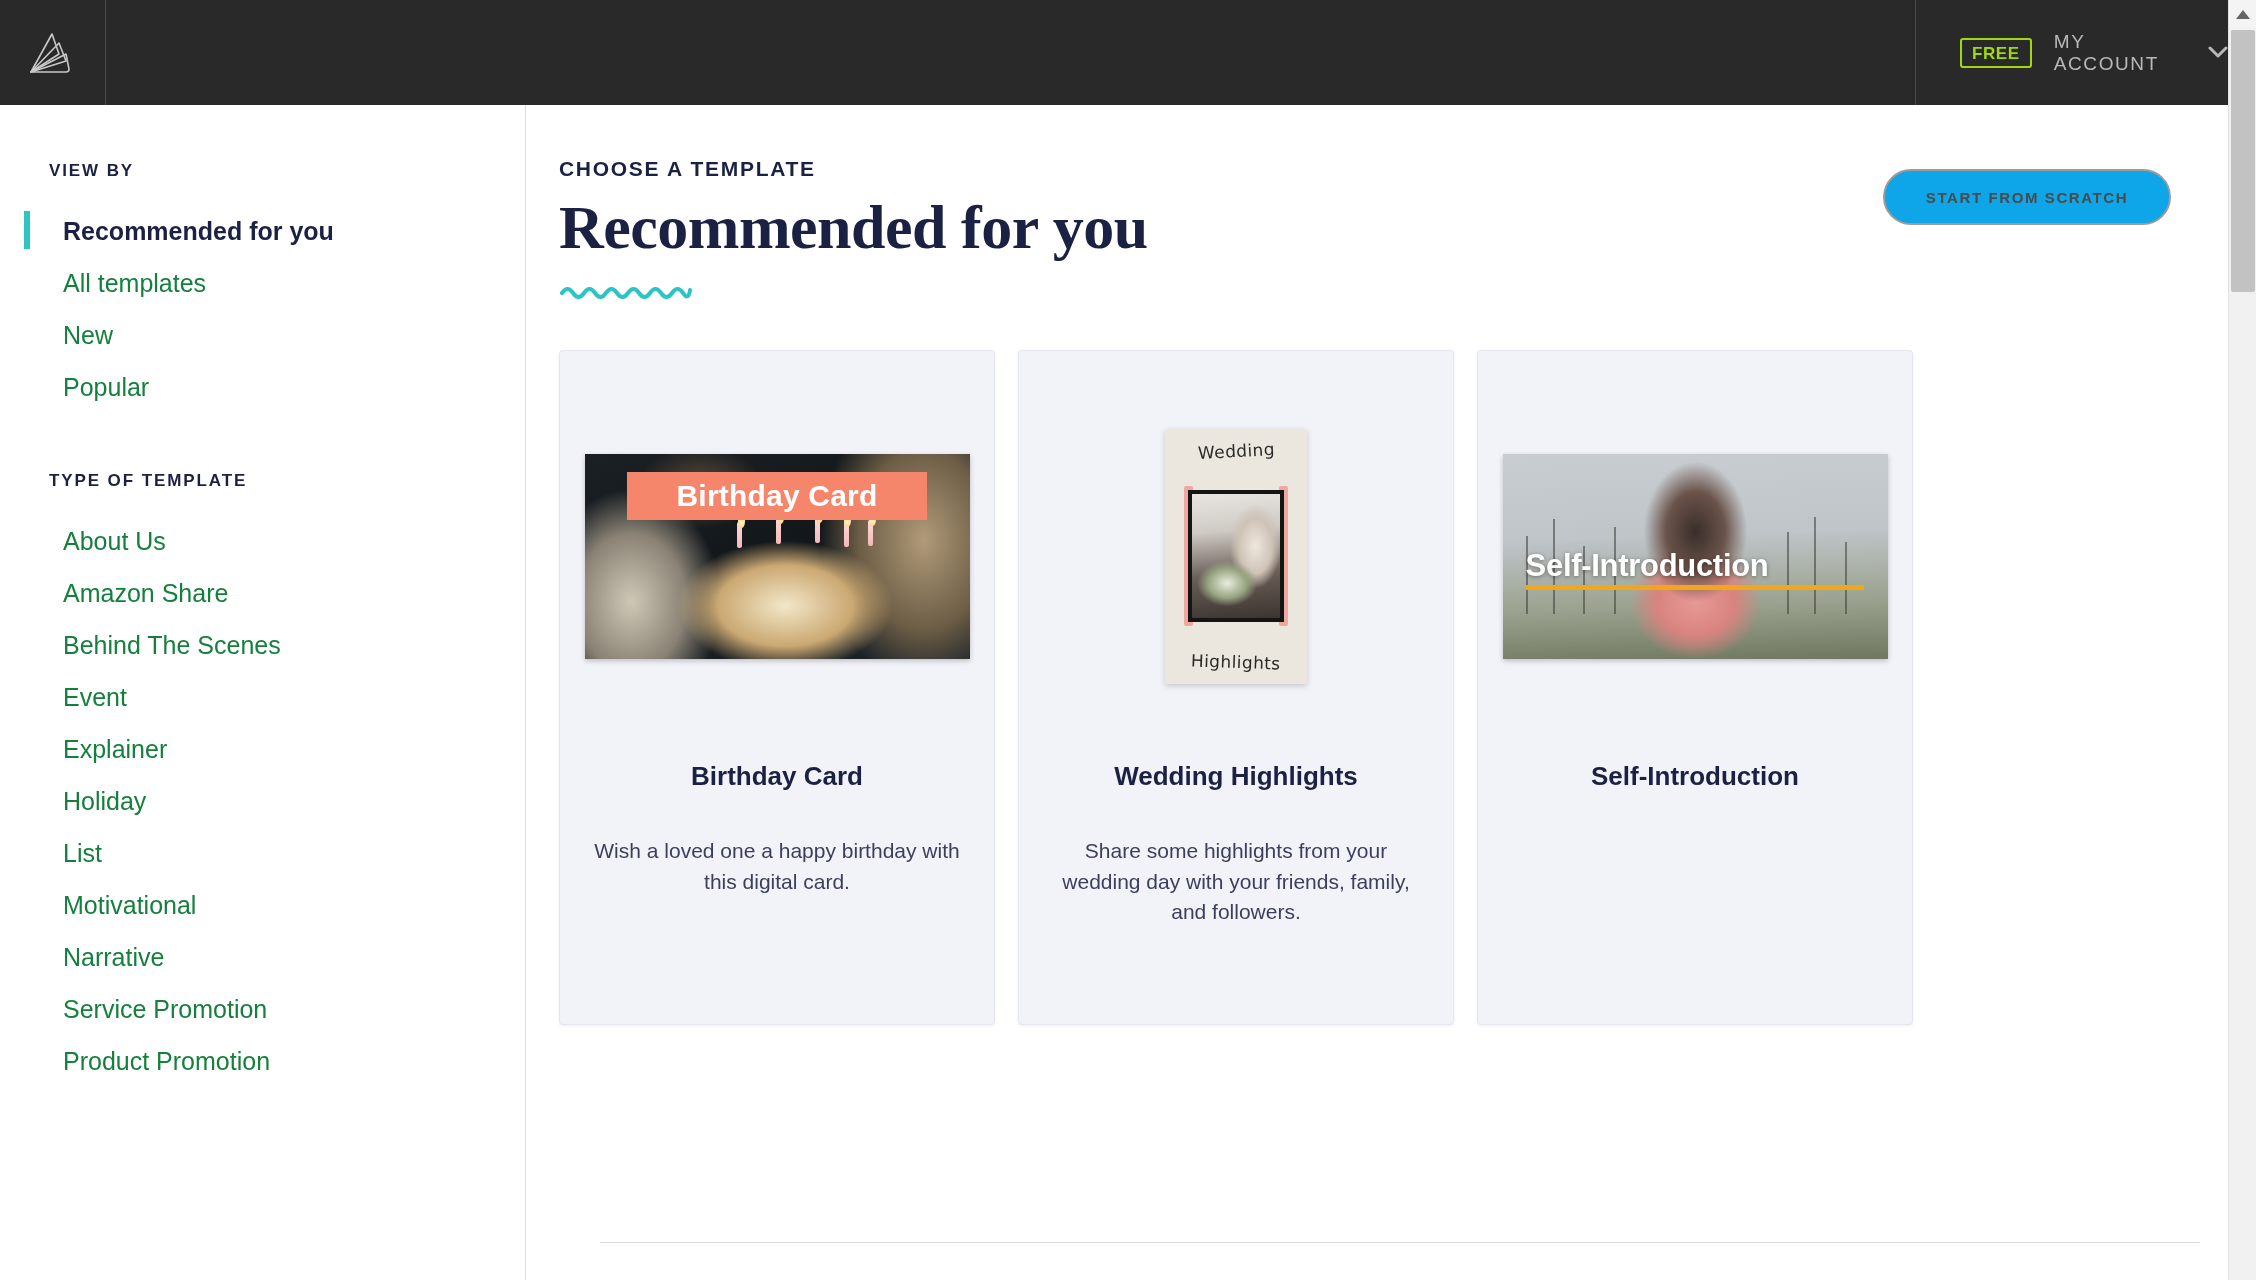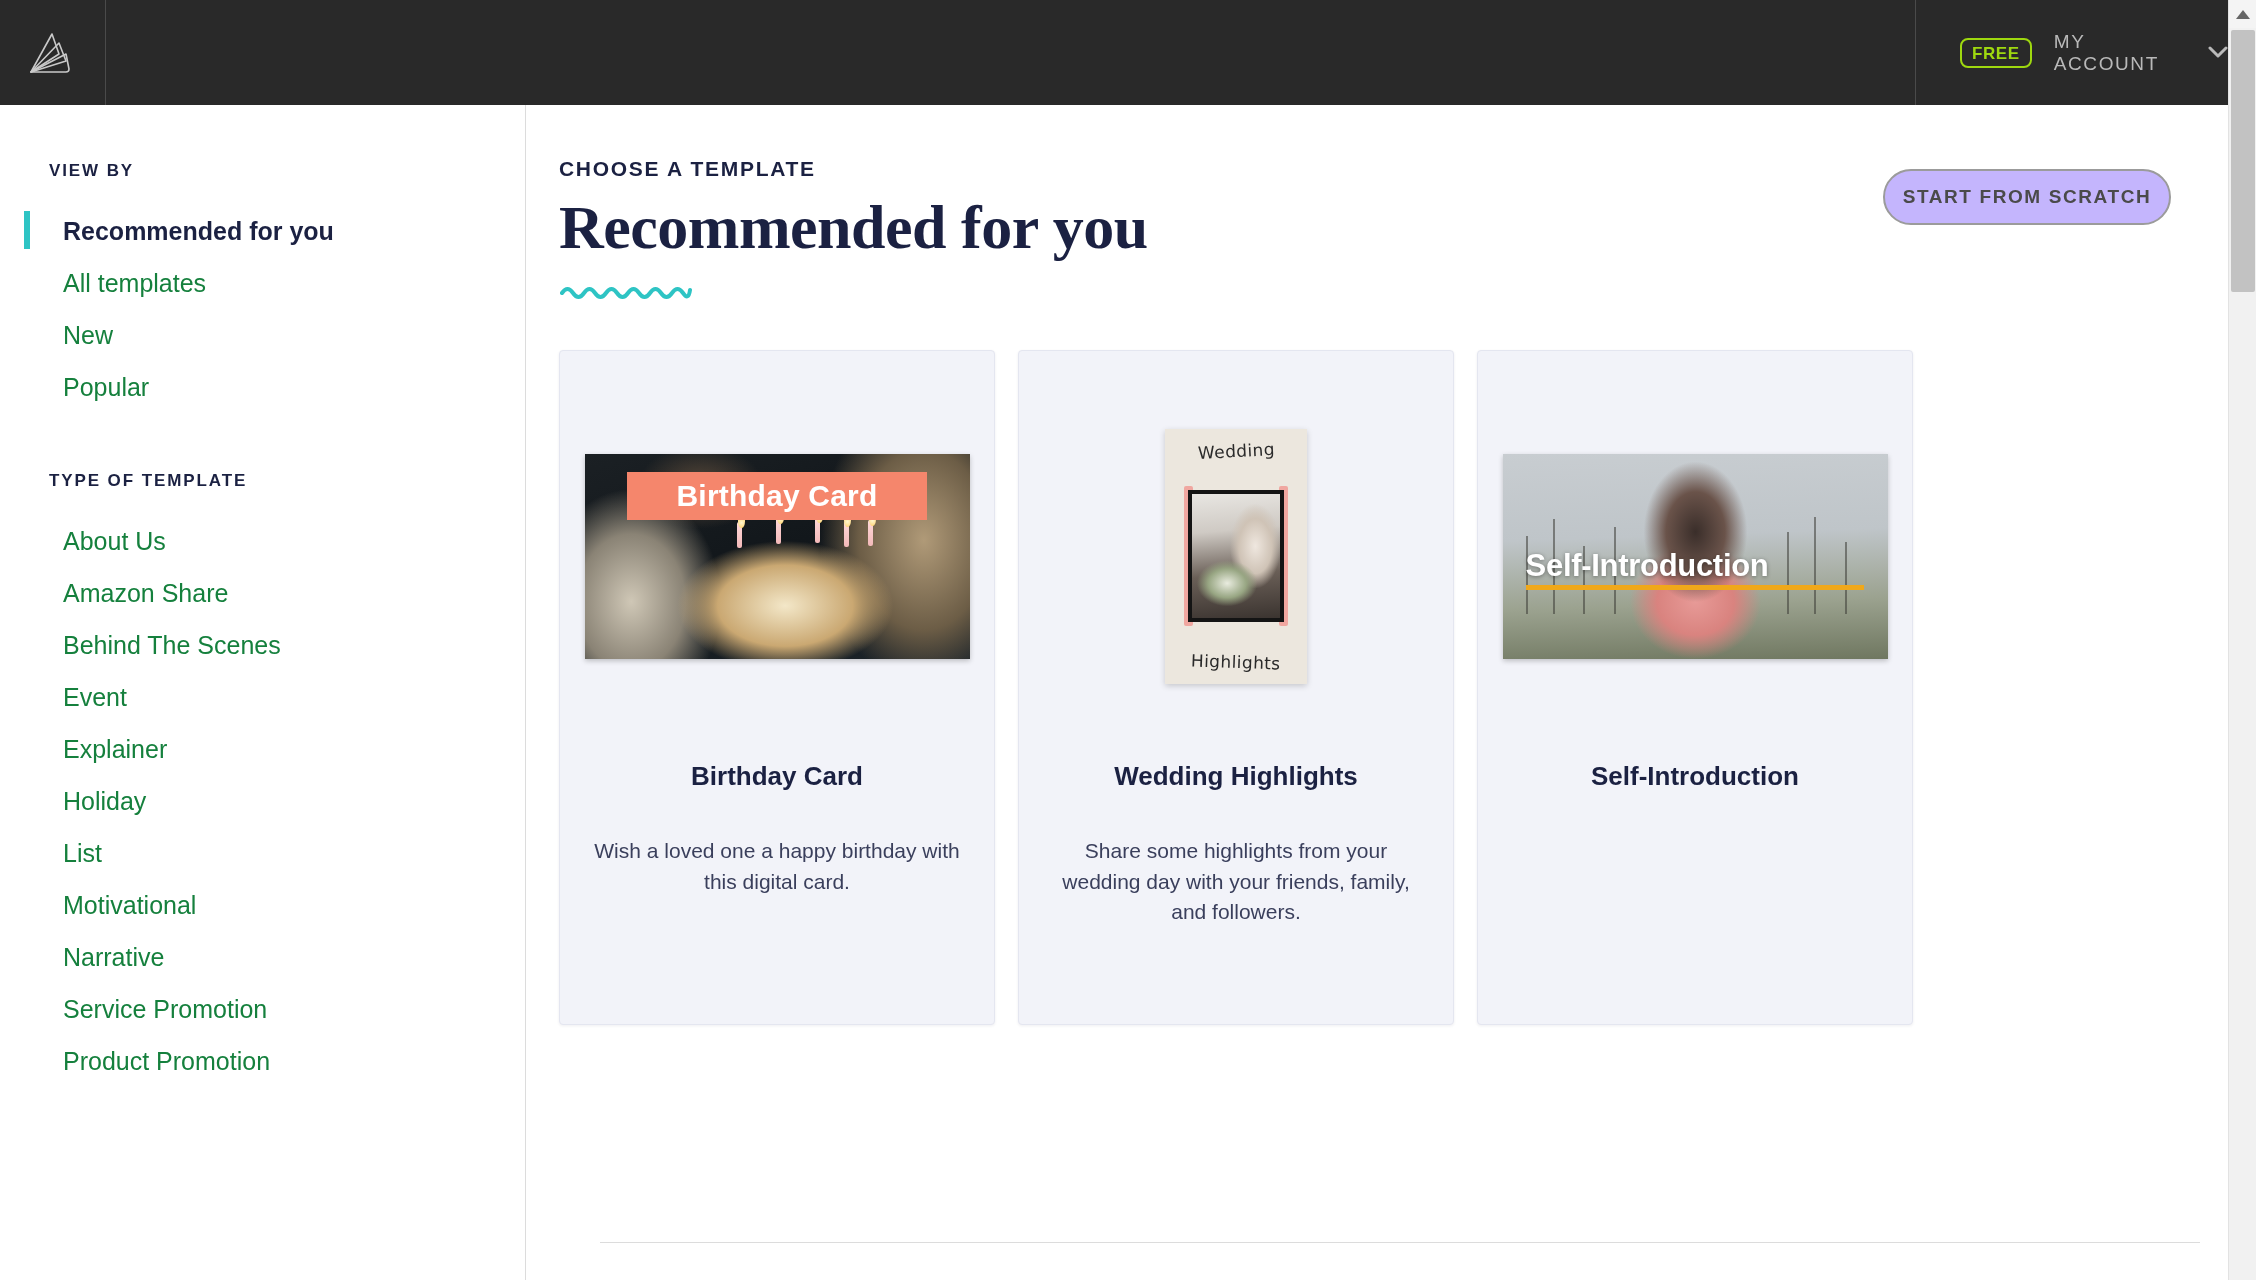--- a/index.html
+++ b/index.html
@@ -42,21 +42,21 @@
     padding-left: 44px;
     gap: 22px;
   }
   .free-badge {
     border: 2px solid #9ed80f;
     color: #9ed80f;
     font-size: 17px;
     font-weight: bold;
     letter-spacing: 0.6px;
     padding: 5px 10px 4px 10px;
-    border-radius: 8px;
+    border-radius: 3px;
     line-height: 1;
   }
   .account-wrap {
     display: flex;
     align-items: center;
     gap: 12px;
     color: #b9b9b9;
   }
   .account-label {
     font-size: 19px;
@@ -167,24 +167,24 @@
     color: #2b2f4a;
   }
 
   .scratch-btn {
     position: absolute;
     top: 12px; right: 48px;
     width: 288px;
     height: 56px;
     border: 2px solid #9b9b9b;
     border-radius: 30px;
-    background: #c4b5fd;
+    background: #0ea5e9;
     color: #4a4a4a;
     font-family: "Liberation Sans", sans-serif;
-    font-size: 19px;
+    font-size: 15px;
     font-weight: bold;
     letter-spacing: 1.6px;
     cursor: pointer;
   }
 
   
   .cards {
     display: flex;
     gap: 23px;
     margin-top: 50px;

